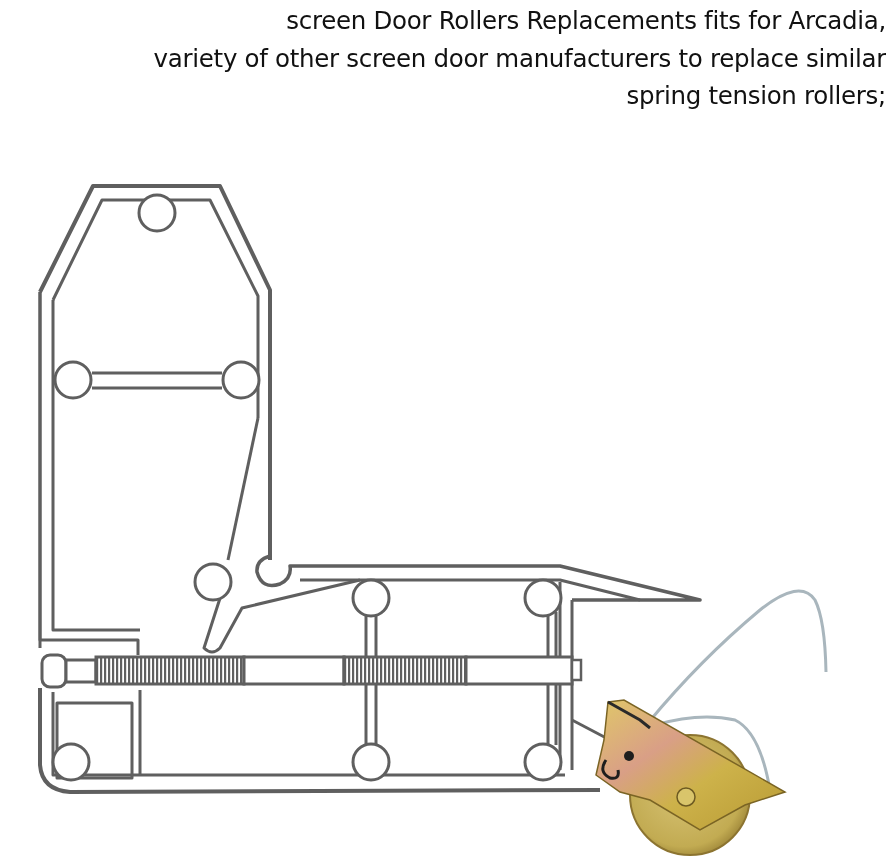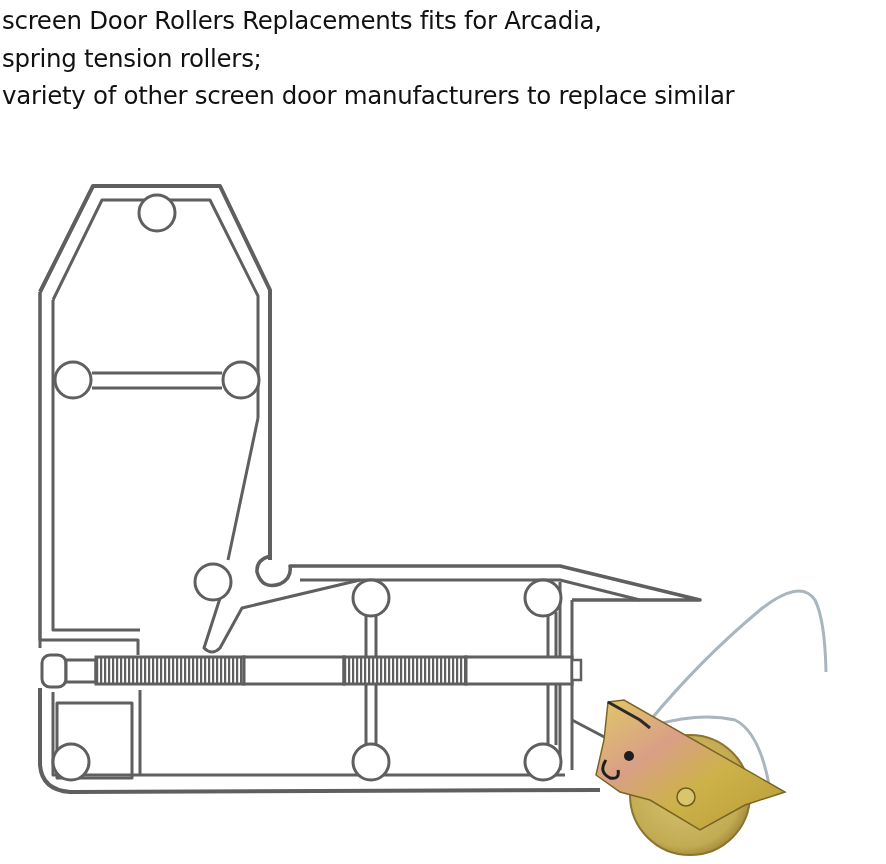--- a/index.html
+++ b/index.html
@@ -3,30 +3,30 @@
 <meta charset="utf-8">
 <style>
   html, body { margin: 0; padding: 0; background: #ffffff; }
   body { width: 886px; height: 864px; overflow: hidden; position: relative; }
   .caption {
     position: absolute; left: 2px; top: 2px; width: 884px;
     font-family: "DejaVu Sans", sans-serif;
     font-size: 24.5px; line-height: 37.5px; color: #111111;
     letter-spacing: -0.3px;
   }
-  .caption span { display: block; white-space: nowrap; }
+  .caption span { display: block; white-space: nowrap; text-align: right; }
   svg.diagram { position: absolute; left: 0; top: 0; }
 </style>
 </head>
 <body>
 
 <div class="caption">
   <span>screen Door Rollers Replacements fits for Arcadia,</span>
+  <span>variety of other screen door manufacturers to replace similar</span>
   <span>spring tension rollers;</span>
-  <span>variety of other screen door manufacturers to replace similar</span>
 </div>
 
 <svg class="diagram" width="886" height="864" viewBox="0 0 886 864" xmlns="http://www.w3.org/2000/svg">
   <defs>
     <linearGradient id="brass" x1="0" y1="0" x2="1" y2="1">
       <stop offset="0" stop-color="#e0c868"></stop>
       <stop offset="0.35" stop-color="#d99f86"></stop>
       <stop offset="0.6" stop-color="#cdb24a"></stop>
       <stop offset="1" stop-color="#b89a34"></stop>
     </linearGradient>

